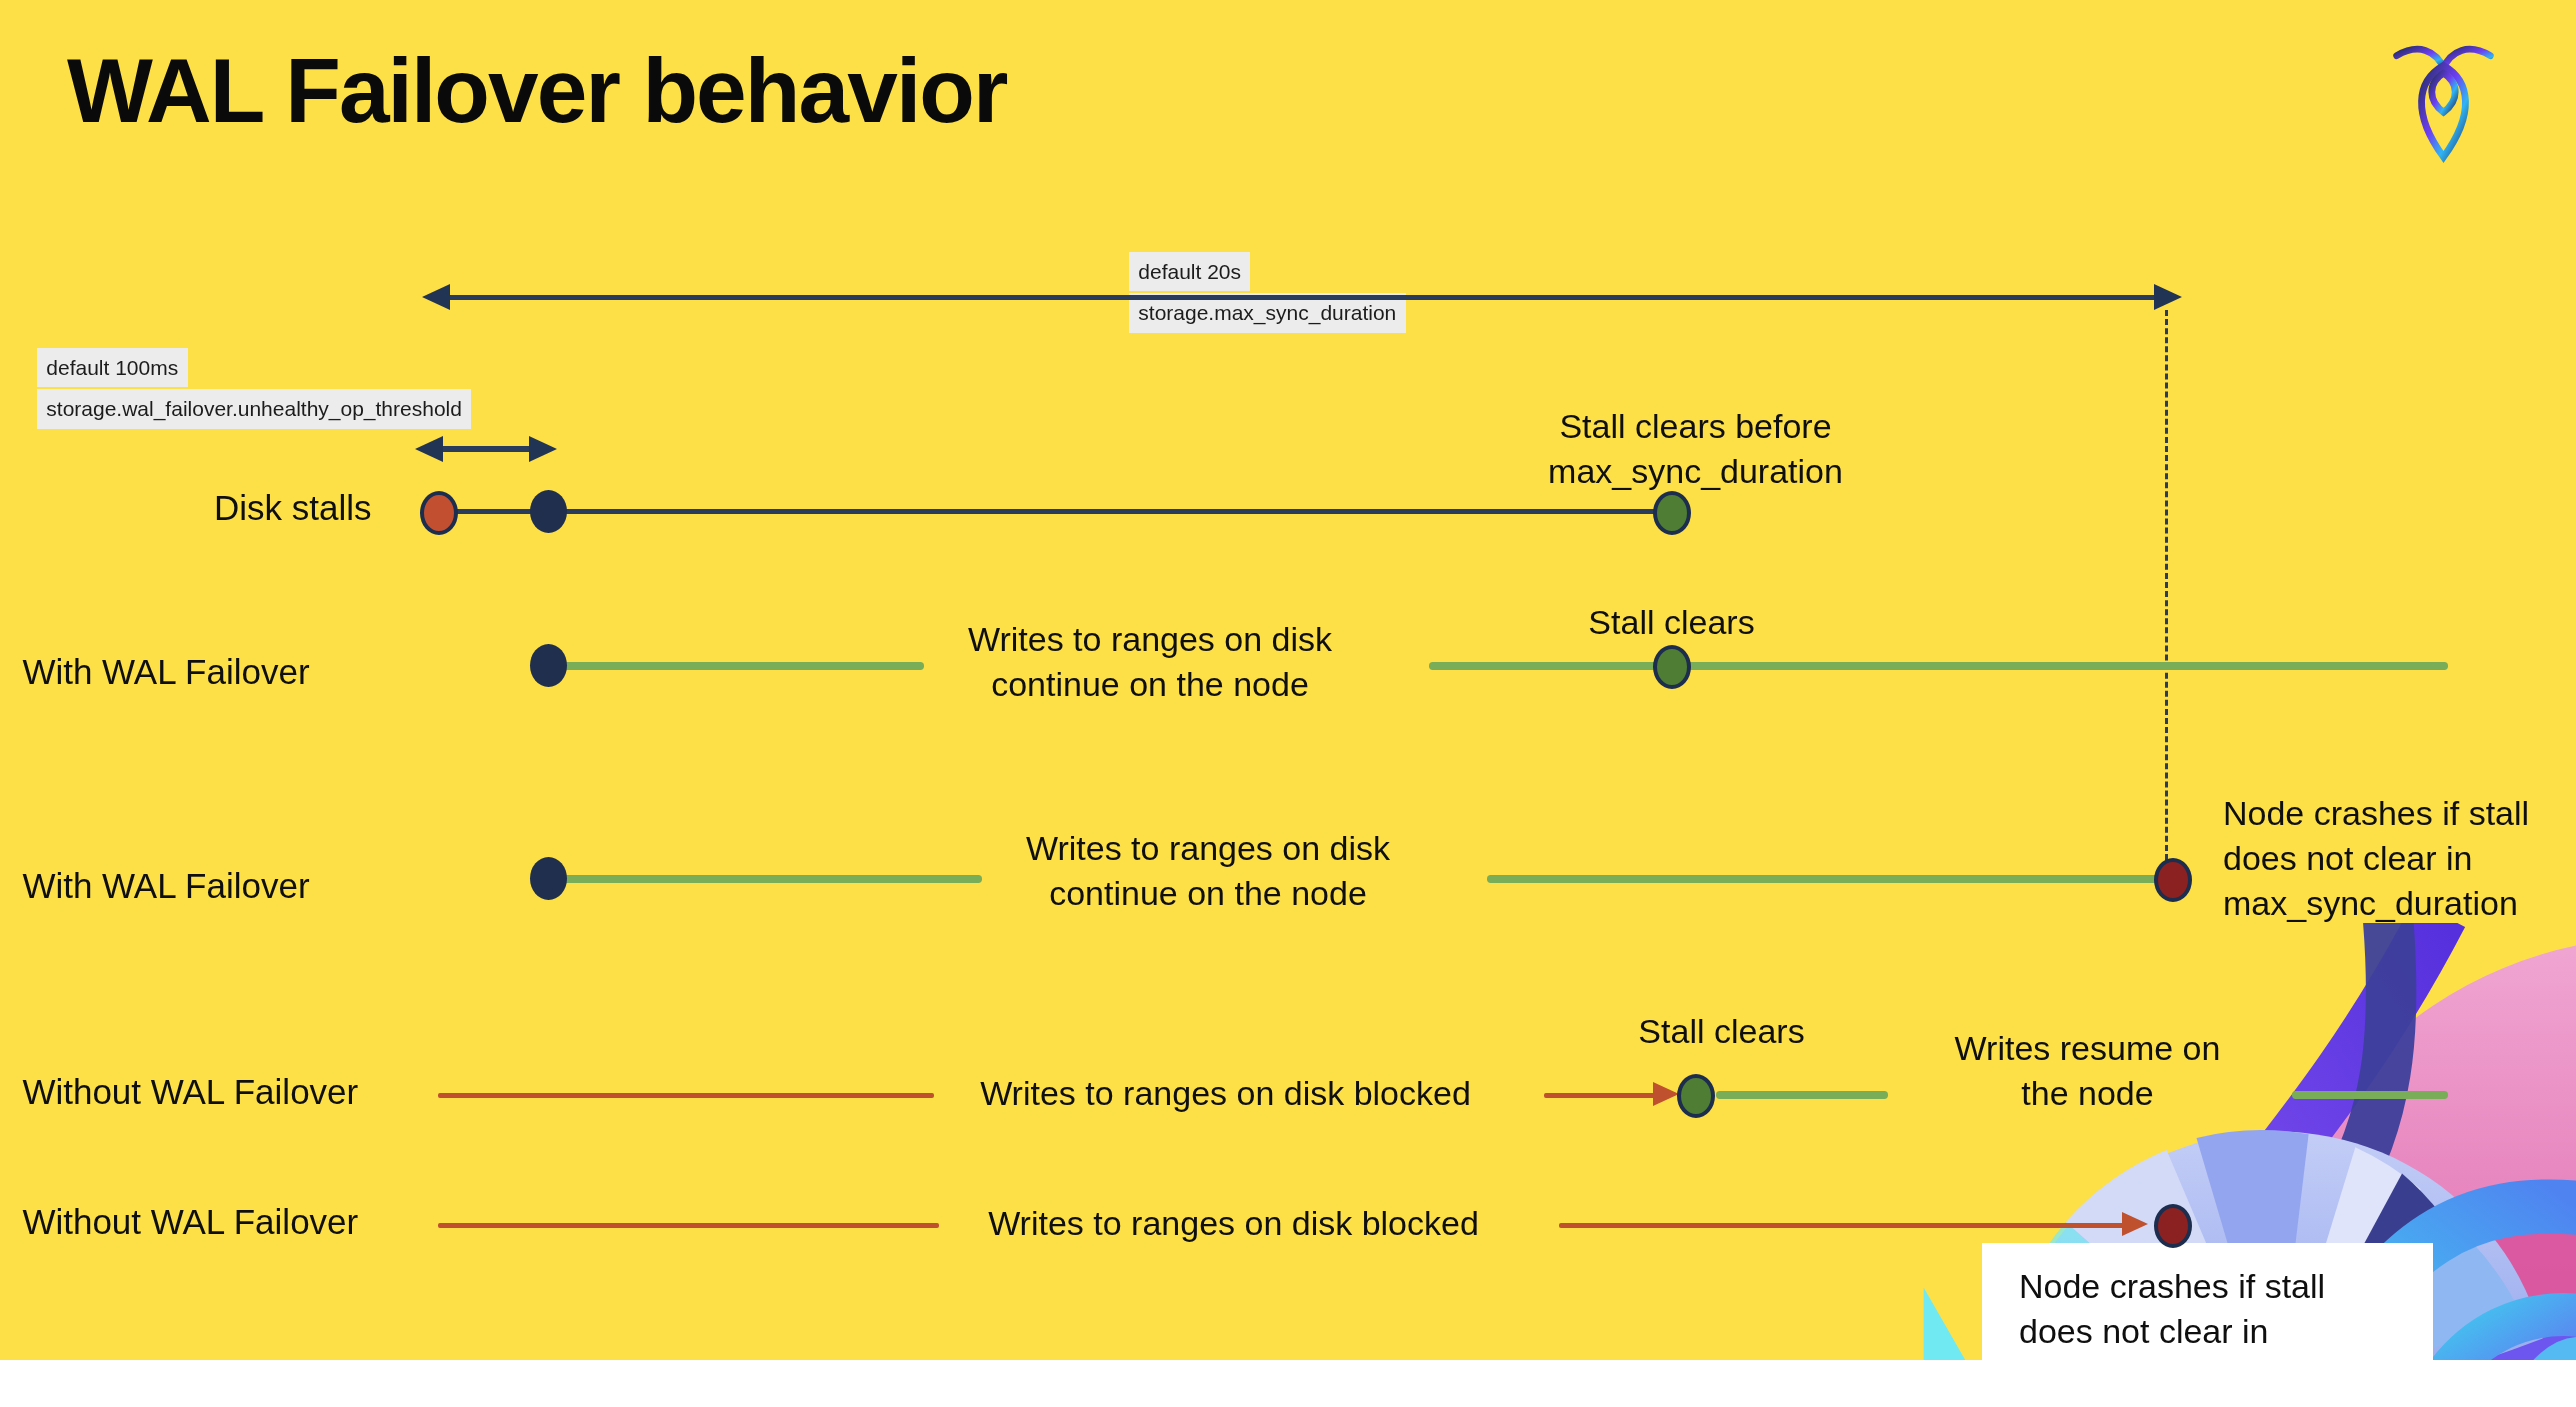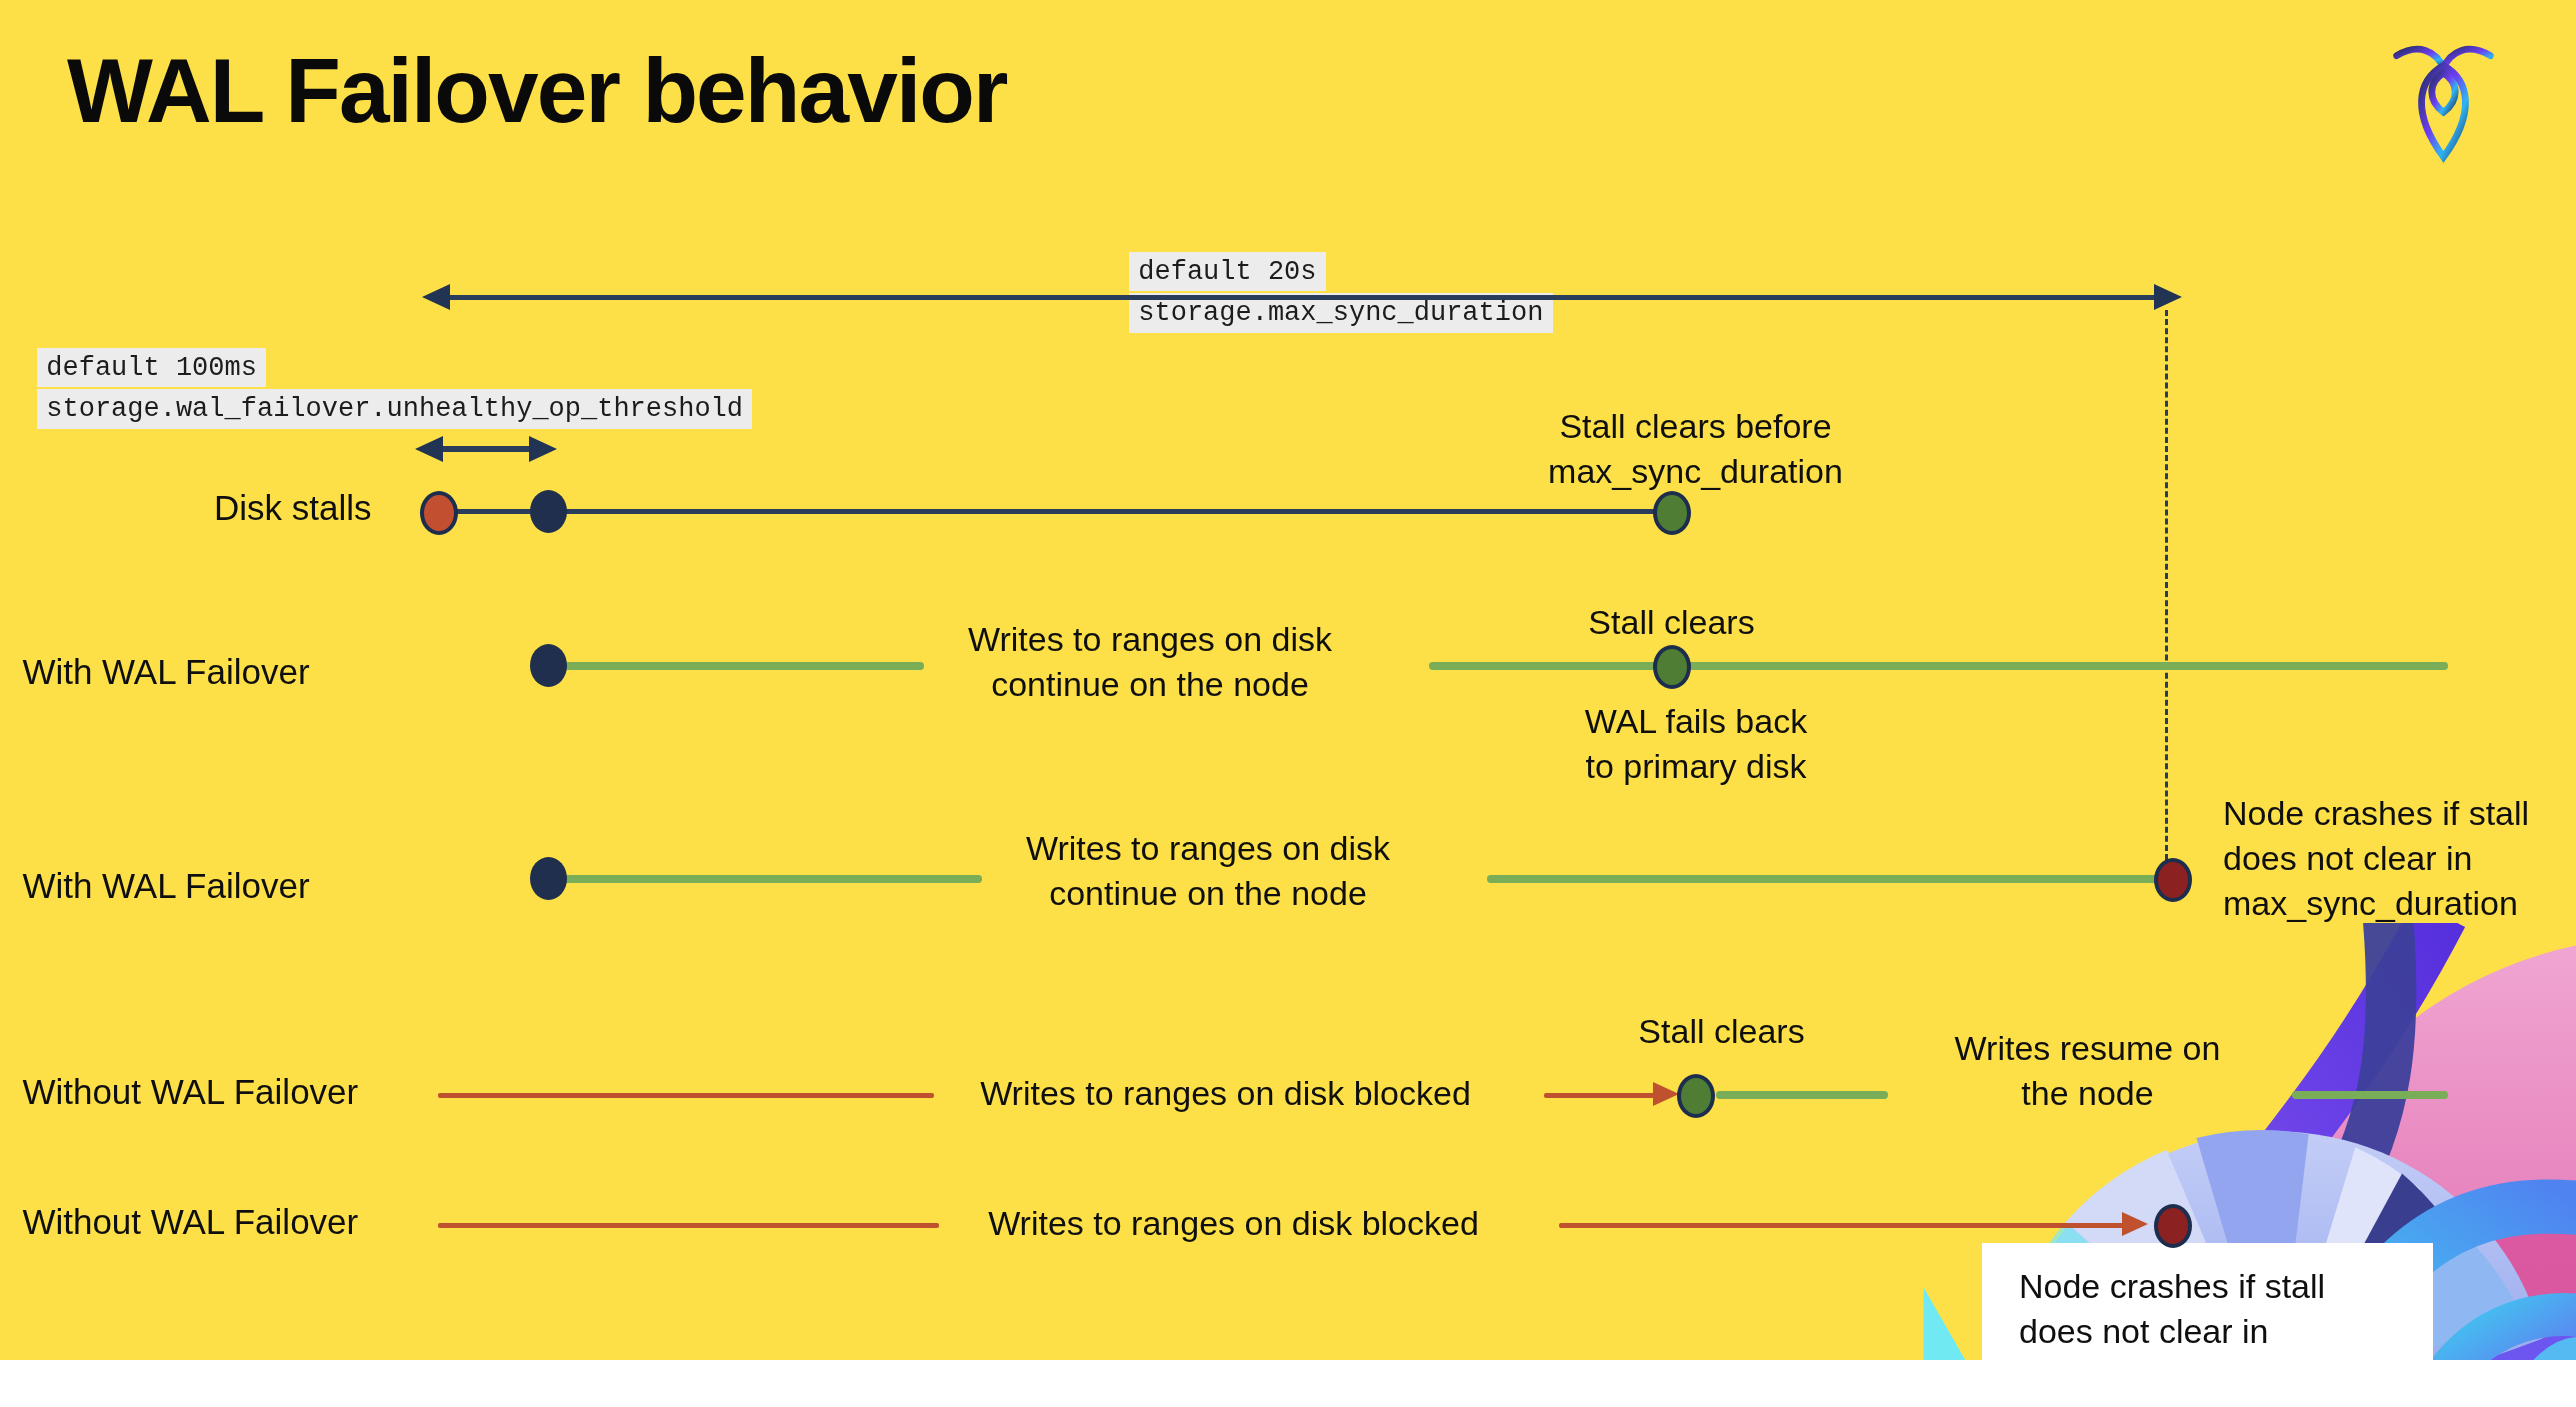--- a/index.html
+++ b/index.html
@@ -7,21 +7,21 @@
           font-family:"Liberation Sans",sans-serif;color:#111;}
   .abs{position:absolute;}
 
   
   .title{left:67px;top:39px;font-size:91px;font-weight:800;letter-spacing:-1.9px;color:#0a0a0a;}
 
   
   .logo{left:2385px;top:36px;width:117px;height:131px;}
 
   
-  .code-callout{font-family:Liberation Mono, monospace;font-size:27px;line-height:32px;color:#1c1c1c;z-index:24;}
+  .code-callout{font-family:Liberation Sans, sans-serif;font-size:21px;line-height:32px;color:#1c1c1c;z-index:24;}
   .code-line{display:table;background:#ececec;padding:3.7px 9.3px;margin-bottom:1.9px;white-space:pre;}
 
   
   .hline{height:4.7px;border-radius:1.9px;z-index:30;}
   .navy-line{background:#2a3c5c;}
   .green-line{background:#79ad57;height:8.4px;border-radius:3.7px;}
   .red-line{background:#c0512f;}
   .arrow-head{width:0;height:0;z-index:30;}
   .head-left{border-top:13px solid transparent;border-bottom:13px solid transparent;border-right:28px solid #223453;}
   .head-right{border-top:13px solid transparent;border-bottom:13px solid transparent;border-left:28px solid #223453;}
@@ -105,22 +105,20 @@
 max_sync_duration</div>
 
   <div class="abs row-label" style="left:22.4px;top:652px;">With WAL Failover</div>
   <div class="abs hline green-line" style="left:549px;top:662px;width:375px;"></div>
   <div class="abs hline green-line" style="left:1429px;top:662px;width:1019px;"></div>
   <div class="abs dot dot-navy" style="left:530px;top:644px;"></div>
   <div class="abs dot dot-green" style="left:1653px;top:645px;"></div>
   <div class="abs note" style="left:963px;top:617px;width:374px;">Writes to ranges on disk
 continue on the node</div>
   <div class="abs note" style="left:1578px;top:600px;width:187px;">Stall clears</div>
-  <div class="abs note" style="left:1509px;top:699px;width:374px;">WAL fails  back
-to primary disk</div>
 
   <div class="abs row-label" style="left:22.4px;top:866px;">With WAL Failover</div>
   <div class="abs hline green-line" style="left:549px;top:875px;width:433px;"></div>
   <div class="abs hline green-line" style="left:1487px;top:875px;width:686px;"></div>
   <div class="abs dot dot-navy" style="left:530px;top:857px;"></div>
   <div class="abs dot dot-darkred" style="left:2154px;top:858px;"></div>
   <div class="abs note" style="left:1021px;top:826px;width:374px;">Writes to ranges on disk
 continue on the node</div>
   <div class="abs note note-left" style="left:2223px;top:791px;width:348px;">Node crashes if stall
 does not clear in

